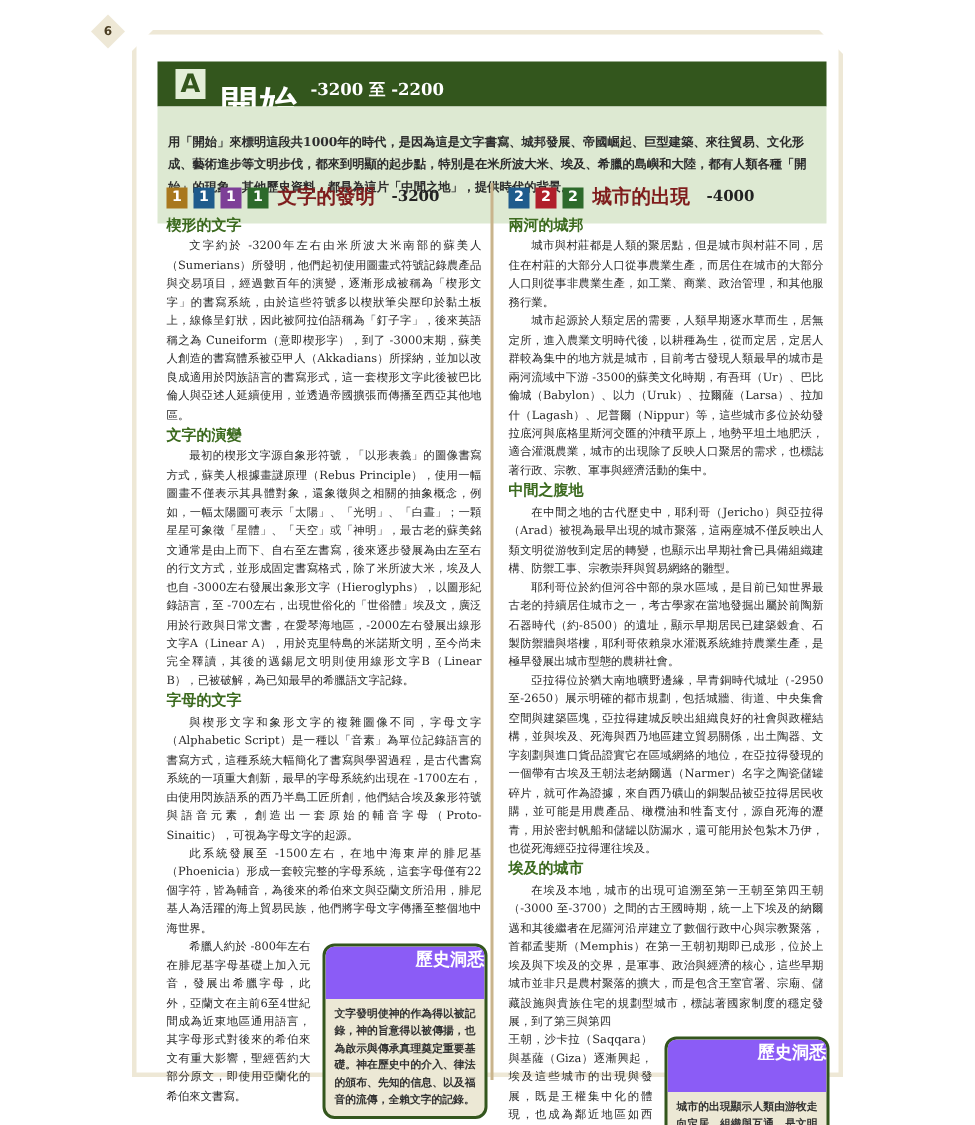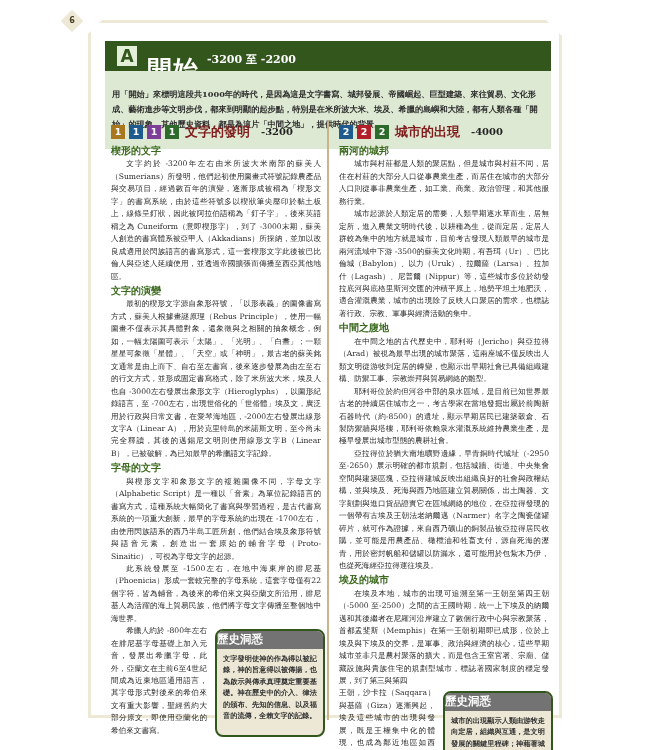--- a/index.html
+++ b/index.html
@@ -35,22 +35,22 @@
   .sec-title { font-size:13px; font-weight:bold; color:#7f1d1d; margin-left:2px;
                font-family:"DejaVu Sans","Liberation Sans",sans-serif; }
   .sec-year { font-size:10px; font-weight:bold; margin-left:11px; color:#222; }
   .sub { font-size:10px; font-weight:bold; color:#3c6a1f; margin:2px 0 1px 0;
          font-family:"DejaVu Sans","Liberation Sans",sans-serif; }
   p { margin:0; text-indent:2em; text-align:justify; }
   .wrap { display:flex; }
   .wrap .text { width:96px; flex:none; }
   .insight { margin-left:8px; margin-top:4px; width:106px; border:2px solid #33561d;
              border-radius:8px; background:#ece8d5; overflow:hidden; flex:none; }
-  .insight .ih { background:#737373; color:#fff; text-align:left; font-size:11.5px;
-                 font-weight:bold; padding:2px 0 3px; }
+  .insight .ih { background:#8b5cf6; color:#fff; text-align:right; font-size:11.5px;
+                 font-weight:bold; padding:2px 0 20px; }
   .insight .ib { font-size:7.2px; font-weight:bold; line-height:11.5px; padding:4px 6px 5px;
                  font-family:"DejaVu Sans","Liberation Sans",sans-serif; color:#333; text-indent:0; }
 </style>
 </head>
 <body>
 
 <div class="page-num">
     <span>6</span>
   </div>
 <div class="frame"></div>
@@ -105,21 +105,21 @@
   <div class="sub">兩河的城邦</div>
   <p>城市與村莊都是人類的聚居點，但是城市與村莊不同，居住在村莊的大部分人口從事農業生產，而居住在城市的大部分人口則從事非農業生產，如工業、商業、政治管理，和其他服務行業。</p>
   <p>城市起源於人類定居的需要，人類早期逐水草而生，居無定所，進入農業文明時代後，以耕種為生，從而定居，定居人群較為集中的地方就是城市，目前考古發現人類最早的城市是兩河流域中下游 -3500的蘇美文化時期，有吾珥（Ur）、巴比倫城（Babylon）、以力（Uruk）、拉爾薩（Larsa）、拉加什（Lagash）、尼普爾（Nippur）等，這些城市多位於幼發拉底河與底格里斯河交匯的沖積平原上，地勢平坦土地肥沃，適合灌溉農業，城市的出現除了反映人口聚居的需求，也標誌著行政、宗教、軍事與經濟活動的集中。</p>
 
   <div class="sub">中間之腹地</div>
   <p>在中間之地的古代歷史中，耶利哥（Jericho）與亞拉得（Arad）被視為最早出現的城市聚落，這兩座城不僅反映出人類文明從游牧到定居的轉變，也顯示出早期社會已具備組織建構、防禦工事、宗教崇拜與貿易網絡的雛型。</p>
   <p>耶利哥位於約但河谷中部的泉水區域，是目前已知世界最古老的持續居住城市之一，考古學家在當地發掘出屬於前陶新石器時代（約-8500）的遺址，顯示早期居民已建築穀倉、石製防禦牆與塔樓，耶利哥依賴泉水灌溉系統維持農業生產，是極早發展出城市型態的農耕社會。</p>
   <p>亞拉得位於猶大南地曠野邊緣，早青銅時代城址（-2950至-2650）展示明確的都市規劃，包括城牆、街道、中央集會空間與建築區塊，亞拉得建城反映出組織良好的社會與政權結構，並與埃及、死海與西乃地區建立貿易關係，出土陶器、文字刻劃與進口貨品證實它在區域網絡的地位，在亞拉得發現的一個帶有古埃及王朝法老納爾邁（Narmer）名字之陶瓷儲罐碎片，就可作為證據，來自西乃礦山的銅製品被亞拉得居民收購，並可能是用農產品、橄欖油和牲畜支付，源自死海的瀝青，用於密封帆船和儲罐以防漏水，還可能用於包紮木乃伊，也從死海經亞拉得運往埃及。</p>
 
   <div class="sub">埃及的城市</div>
-  <p>在埃及本地，城市的出現可追溯至第一王朝至第四王朝（-5000 至-2500）之間的古王國時期，統一上下埃及的納爾邁和其後繼者在尼羅河沿岸建立了數個行政中心與宗教聚落，首都孟斐斯（Memphis）在第一王朝初期即已成形，位於上埃及與下埃及的交界，是軍事、政治與經濟的核心，這些早期城市並非只是農村聚落的擴大，而是包含王室官署、宗廟、儲藏設施與貴族住宅的規劃型城市，標誌著國家制度的穩定發展，到了第三與第四</p>
+  <p>在埃及本地，城市的出現可追溯至第一王朝至第四王朝（-3000 至-3700）之間的古王國時期，統一上下埃及的納爾邁和其後繼者在尼羅河沿岸建立了數個行政中心與宗教聚落，首都孟斐斯（Memphis）在第一王朝初期即已成形，位於上埃及與下埃及的交界，是軍事、政治與經濟的核心，這些早期城市並非只是農村聚落的擴大，而是包含王室官署、宗廟、儲藏設施與貴族住宅的規劃型城市，標誌著國家制度的穩定發展，到了第三與第四</p>
 
   <div class="wrap">
     <p class="text" style="text-indent:0">王朝，沙卡拉（Saqqara）與基薩（Giza）逐漸興起，埃及這些城市的出現與發展，既是王權集中化的體現，也成為鄰近地區如西乃、迦南等地與埃及貿易往來的樞紐，間接促成了迦南地區如亞拉得、夏瑣等城邦的早期城市化進程。</p>
     <div class="insight">
       <div class="ih">歷史洞悉</div>
       <p class="ib">城市的出現顯示人類由游牧走向定居，組織與互通，是文明發展的關鍵里程碑；神藉著城市成為歷史舞台，使人類社會準備迎接祂的啟示與救恩計劃，鋪陳歷史宏大藍圖。</p>
     </div>
   </div>
 </div>
 

